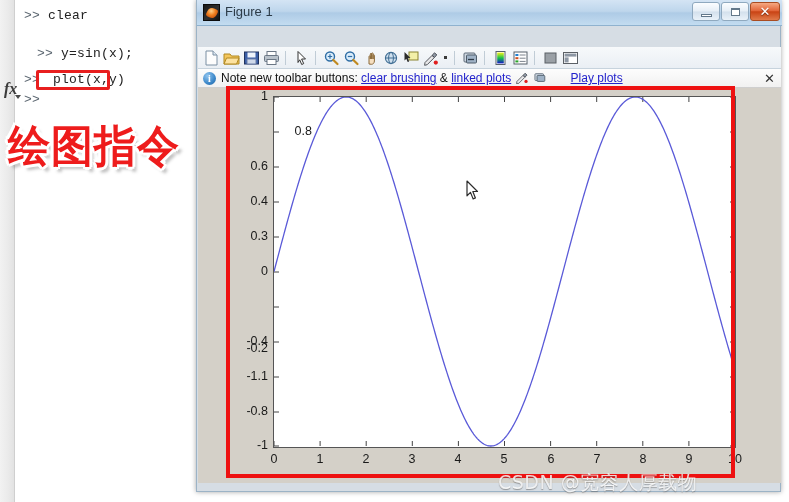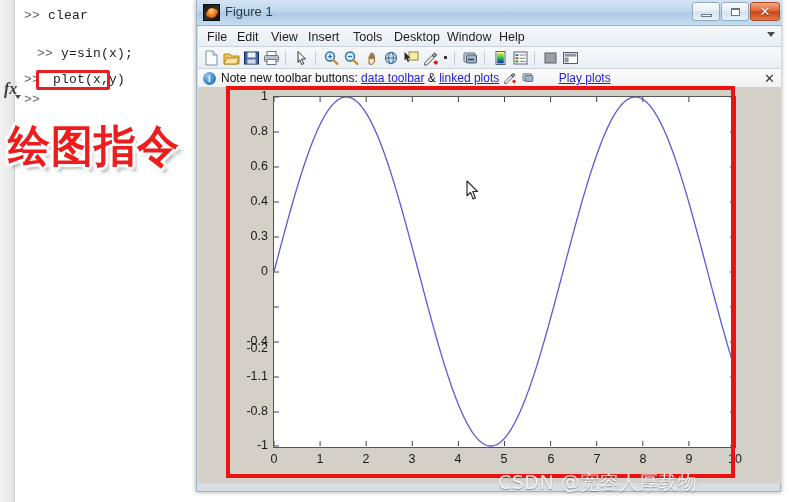--- a/index.html
+++ b/index.html
@@ -250,31 +250,20 @@
         <span class="wbtn-g"></span>
       </div>
     <div class="wbtn" id="btn-max">
         <span class="wbtn-g"></span>
       </div>
     <div class="wbtn" id="btn-close">
         <span class="wbtn-g">✕</span>
       </div>
   </div>
 
-  <div id="menubar">
-    <div class="menu-item" style="left:6px;">File</div>
-    <div class="menu-item" style="left:36px;">Edit</div>
-    <div class="menu-item" style="left:70px;">View</div>
-    <div class="menu-item" style="left:107px;">Insert</div>
-    <div class="menu-item" style="left:152px;">Tools</div>
-    <div class="menu-item" style="left:193px;">Desktop</div>
-    <div class="menu-item" style="left:246px;">Window</div>
-    <div class="menu-item" style="left:298px;">Help</div>
-    <div id="menu-chevron"></div>
-  </div>
 
   <div id="toolbar">
 
     <div class="tbtn" style="left:5px;">
       <svg width="17" height="16" viewBox="0 0 17 16">
           <path d="M3 1h7l4 4v10H3z" fill="#fdfdfd" stroke="#7b8fa3" stroke-width="1"></path>
           <path d="M10 1v4h4" fill="#dde8f2" stroke="#7b8fa3" stroke-width="1"></path>
         </svg>
     </div>
 
@@ -402,21 +391,21 @@
           <rect x="2.6" y="3.6" width="11.8" height="3" fill="#8d97a4"></rect>
           <rect x="2.6" y="7.4" width="4" height="5" fill="#8d97a4"></rect>
         </svg>
     </div>
   </div>
 
   <div id="notifbar">
     <div id="notif-icon">i</div>
     <div id="notif-text">
       <span>Note new toolbar buttons:</span>
-      <span class="nlink">data toolbar</span>
+      <span class="nlink">clear brushing</span>
       <span>&amp;</span>
       <span class="nlink">linked plots</span>
       <span style="display:inline-block;width:15px;height:12px;vertical-align:-2px;">
         <svg width="15" height="12" viewBox="0 0 17 14">
             <path d="M2 11l7-7 2.2 2.2-7 7-2.6.6z" fill="#e8e8ea" stroke="#55585e"></path>
             <path d="M9.2 3.8l2.4-2.4 2.2 2.2-2.4 2.4z" fill="#8f98a4" stroke="#4a4f58"></path>
             <circle cx="12.6" cy="11" r="1.9" fill="#e01f1f"></circle>
           </svg>
       </span>
       <span style="display:inline-block;width:15px;height:12px;vertical-align:-2px;">
@@ -483,21 +472,21 @@
             <path d="M322.7 0v5"></path>
             <path d="M368.8 0v5"></path>
             <path d="M414.9 0v5"></path>
             <path d="M460 0v5"></path>
         </g>
         <path id="sine-path" fill="none" stroke="#5a5ad8" stroke-width="1.3" d="M0.00 174.50 L0.92 171.01 L1.84 167.52 L2.76 164.04 L3.68 160.55 L4.60 157.08 L5.52 153.61 L6.44 150.15 L7.36 146.70 L8.28 143.26 L9.20 139.83 L10.12 136.42 L11.04 133.02 L11.96 129.64 L12.88 126.28 L13.80 122.93 L14.72 119.61 L15.64 116.31 L16.56 113.03 L17.48 109.77 L18.40 106.55 L19.32 103.35 L20.24 100.17 L21.16 97.03 L22.08 93.92 L23.00 90.84 L23.92 87.79 L24.84 84.78 L25.76 81.81 L26.68 78.87 L27.60 75.97 L28.52 73.11 L29.44 70.29 L30.36 67.51 L31.28 64.78 L32.20 62.08 L33.12 59.44 L34.04 56.84 L34.96 54.28 L35.88 51.78 L36.80 49.32 L37.72 46.92 L38.64 44.56 L39.56 42.26 L40.48 40.01 L41.40 37.81 L42.32 35.67 L43.24 33.58 L44.16 31.55 L45.08 29.58 L46.00 27.66 L46.92 25.81 L47.84 24.01 L48.76 22.27 L49.68 20.60 L50.60 18.98 L51.52 17.43 L52.44 15.94 L53.36 14.52 L54.28 13.16 L55.20 11.86 L56.12 10.63 L57.04 9.46 L57.96 8.36 L58.88 7.33 L59.80 6.36 L60.72 5.46 L61.64 4.63 L62.56 3.86 L63.48 3.17 L64.40 2.54 L65.32 1.98 L66.24 1.49 L67.16 1.07 L68.08 0.72 L69.00 0.44 L69.92 0.23 L70.84 0.08 L71.76 0.01 L72.68 0.01 L73.60 0.07 L74.52 0.21 L75.44 0.42 L76.36 0.69 L77.28 1.04 L78.20 1.45 L79.12 1.94 L80.04 2.49 L80.96 3.11 L81.88 3.80 L82.80 4.56 L83.72 5.39 L84.64 6.28 L85.56 7.25 L86.48 8.28 L87.40 9.37 L88.32 10.53 L89.24 11.76 L90.16 13.05 L91.08 14.41 L92.00 15.83 L92.92 17.31 L93.84 18.86 L94.76 20.47 L95.68 22.14 L96.60 23.87 L97.52 25.66 L98.44 27.51 L99.36 29.42 L100.28 31.39 L101.20 33.42 L102.12 35.50 L103.04 37.64 L103.96 39.83 L104.88 42.08 L105.80 44.37 L106.72 46.73 L107.64 49.13 L108.56 51.58 L109.48 54.08 L110.40 56.63 L111.32 59.23 L112.24 61.87 L113.16 64.56 L114.08 67.29 L115.00 70.07 L115.92 72.88 L116.84 75.74 L117.76 78.64 L118.68 81.57 L119.60 84.55 L120.52 87.55 L121.44 90.60 L122.36 93.67 L123.28 96.78 L124.20 99.92 L125.12 103.09 L126.04 106.29 L126.96 109.52 L127.88 112.77 L128.80 116.04 L129.72 119.34 L130.64 122.67 L131.56 126.01 L132.48 129.37 L133.40 132.75 L134.32 136.15 L135.24 139.56 L136.16 142.99 L137.08 146.42 L138.00 149.87 L138.92 153.33 L139.84 156.80 L140.76 160.28 L141.68 163.76 L142.60 167.24 L143.52 170.73 L144.44 174.22 L145.36 177.71 L146.28 181.20 L147.20 184.69 L148.12 188.17 L149.04 191.64 L149.96 195.11 L150.88 198.58 L151.80 202.03 L152.72 205.47 L153.64 208.90 L154.56 212.31 L155.48 215.71 L156.40 219.09 L157.32 222.46 L158.24 225.80 L159.16 229.13 L160.08 232.43 L161.00 235.71 L161.92 238.97 L162.84 242.20 L163.76 245.40 L164.68 248.57 L165.60 251.72 L166.52 254.83 L167.44 257.92 L168.36 260.96 L169.28 263.98 L170.20 266.96 L171.12 269.90 L172.04 272.80 L172.96 275.66 L173.88 278.49 L174.80 281.27 L175.72 284.01 L176.64 286.70 L177.56 289.35 L178.48 291.96 L179.40 294.52 L180.32 297.02 L181.24 299.48 L182.16 301.90 L183.08 304.25 L184.00 306.56 L184.92 308.82 L185.84 311.02 L186.76 313.16 L187.68 315.25 L188.60 317.29 L189.52 319.27 L190.44 321.19 L191.36 323.05 L192.28 324.85 L193.20 326.59 L194.12 328.27 L195.04 329.89 L195.96 331.45 L196.88 332.94 L197.80 334.37 L198.72 335.74 L199.64 337.04 L200.56 338.28 L201.48 339.45 L202.40 340.55 L203.32 341.59 L204.24 342.57 L205.16 343.47 L206.08 344.31 L207.00 345.08 L207.92 345.78 L208.84 346.41 L209.76 346.98 L210.68 347.47 L211.60 347.90 L212.52 348.26 L213.44 348.54 L214.36 348.76 L215.28 348.91 L216.20 348.99 L217.12 348.99 L218.04 348.93 L218.96 348.80 L219.88 348.60 L220.80 348.33 L221.72 347.99 L222.64 347.58 L223.56 347.10 L224.48 346.55 L225.40 345.94 L226.32 345.25 L227.24 344.50 L228.16 343.68 L229.08 342.79 L230.00 341.83 L230.92 340.81 L231.84 339.72 L232.76 338.56 L233.68 337.34 L234.60 336.05 L235.52 334.70 L236.44 333.29 L237.36 331.81 L238.28 330.27 L239.20 328.66 L240.12 327.00 L241.04 325.27 L241.96 323.48 L242.88 321.64 L243.80 319.73 L244.72 317.77 L245.64 315.75 L246.56 313.67 L247.48 311.54 L248.40 309.35 L249.32 307.11 L250.24 304.81 L251.16 302.46 L252.08 300.07 L253.00 297.62 L253.92 295.12 L254.84 292.57 L255.76 289.98 L256.68 287.34 L257.60 284.66 L258.52 281.93 L259.44 279.16 L260.36 276.34 L261.28 273.49 L262.20 270.59 L263.12 267.66 L264.04 264.69 L264.96 261.69 L265.88 258.65 L266.80 255.57 L267.72 252.47 L268.64 249.33 L269.56 246.16 L270.48 242.97 L271.40 239.74 L272.32 236.49 L273.24 233.22 L274.16 229.92 L275.08 226.60 L276.00 223.26 L276.92 219.90 L277.84 216.52 L278.76 213.12 L279.68 209.71 L280.60 206.29 L281.52 202.85 L282.44 199.40 L283.36 195.94 L284.28 192.47 L285.20 189.00 L286.12 185.52 L287.04 182.03 L287.96 178.55 L288.88 175.06 L289.80 171.57 L290.72 168.08 L291.64 164.59 L292.56 161.11 L293.48 157.63 L294.40 154.16 L295.32 150.70 L296.24 147.25 L297.16 143.81 L298.08 140.38 L299.00 136.96 L299.92 133.56 L300.84 130.18 L301.76 126.81 L302.68 123.46 L303.60 120.14 L304.52 116.83 L305.44 113.55 L306.36 110.29 L307.28 107.06 L308.20 103.85 L309.12 100.68 L310.04 97.53 L310.96 94.41 L311.88 91.33 L312.80 88.28 L313.72 85.26 L314.64 82.28 L315.56 79.34 L316.48 76.43 L317.40 73.56 L318.32 70.74 L319.24 67.95 L320.16 65.21 L321.08 62.51 L322.00 59.86 L322.92 57.25 L323.84 54.69 L324.76 52.17 L325.68 49.71 L326.60 47.29 L327.52 44.93 L328.44 42.62 L329.36 40.36 L330.28 38.16 L331.20 36.00 L332.12 33.91 L333.04 31.87 L333.96 29.89 L334.88 27.96 L335.80 26.10 L336.72 24.29 L337.64 22.55 L338.56 20.86 L339.48 19.24 L340.40 17.68 L341.32 16.18 L342.24 14.74 L343.16 13.37 L344.08 12.06 L345.00 10.82 L345.92 9.64 L346.84 8.53 L347.76 7.49 L348.68 6.51 L349.60 5.60 L350.52 4.75 L351.44 3.98 L352.36 3.27 L353.28 2.63 L354.20 2.06 L355.12 1.56 L356.04 1.13 L356.96 0.77 L357.88 0.48 L358.80 0.25 L359.72 0.10 L360.64 0.02 L361.56 0.00 L362.48 0.06 L363.40 0.18 L364.32 0.38 L365.24 0.65 L366.16 0.98 L367.08 1.38 L368.00 1.86 L368.92 2.40 L369.84 3.01 L370.76 3.69 L371.68 4.44 L372.60 5.25 L373.52 6.14 L374.44 7.09 L375.36 8.11 L376.28 9.19 L377.20 10.34 L378.12 11.56 L379.04 12.84 L379.96 14.19 L380.88 15.60 L381.80 17.07 L382.72 18.61 L383.64 20.21 L384.56 21.87 L385.48 23.59 L386.40 25.37 L387.32 27.21 L388.24 29.12 L389.16 31.07 L390.08 33.09 L391.00 35.16 L391.92 37.29 L392.84 39.48 L393.76 41.71 L394.68 44.00 L395.60 46.35 L396.52 48.74 L397.44 51.19 L398.36 53.68 L399.28 56.22 L400.20 58.81 L401.12 61.45 L402.04 64.13 L402.96 66.85 L403.88 69.62 L404.80 72.43 L405.72 75.28 L406.64 78.17 L407.56 81.10 L408.48 84.07 L409.40 87.07 L410.32 90.11 L411.24 93.18 L412.16 96.28 L413.08 99.42 L414.00 102.59 L414.92 105.78 L415.84 109.00 L416.76 112.25 L417.68 115.52 L418.60 118.82 L419.52 122.14 L420.44 125.48 L421.36 128.83 L422.28 132.21 L423.20 135.61 L424.12 139.02 L425.04 142.44 L425.96 145.88 L426.88 149.32 L427.80 152.78 L428.72 156.25 L429.64 159.72 L430.56 163.20 L431.48 166.69 L432.40 170.18 L433.32 173.67 L434.24 177.16 L435.16 180.64 L436.08 184.13 L437.00 187.61 L437.92 191.09 L438.84 194.56 L439.76 198.02 L440.68 201.48 L441.60 204.92 L442.52 208.35 L443.44 211.77 L444.36 215.17 L445.28 218.55 L446.20 221.92 L447.12 225.27 L448.04 228.60 L448.96 231.91 L449.88 235.19 L450.80 238.45 L451.72 241.68 L452.64 244.89 L453.56 248.07 L454.48 251.22 L455.40 254.34 L456.32 257.43 L457.24 260.48 L458.16 263.50 L459.08 266.48 L460.00 269.43"></path>
       </svg>
     </div>
 
     <div class="ytick-lbl" style="top:1px;  width:70px;left:0;">1</div>
-    <div class="ytick-lbl" style="top:36px; width:70px;left:0;">0.8</div>
+    <div class="ytick-lbl" style="top:36px; width:70px;left:0;padding-left:44px;">0.8</div>
     <div class="ytick-lbl" style="top:71px; width:70px;left:0;">0.6</div>
     <div class="ytick-lbl" style="top:106px;width:70px;left:0;">0.4</div>
     <div class="ytick-lbl" style="top:141px;width:70px;left:0;">0.3</div>
     <div class="ytick-lbl" style="top:176px;width:70px;left:0;">0</div>
     <div class="ytick-lbl" style="top:211px;width:70px;left:0;margin-top:42px;">-0.2</div>
     <div class="ytick-lbl" style="top:246px;width:70px;left:0;">-0.4</div>
     <div class="ytick-lbl" style="top:281px;width:70px;left:0;">-1.1</div>
     <div class="ytick-lbl" style="top:316px;width:70px;left:0;">-0.8</div>
     <div class="ytick-lbl" style="top:350px;width:70px;left:0;">-1</div>
 

